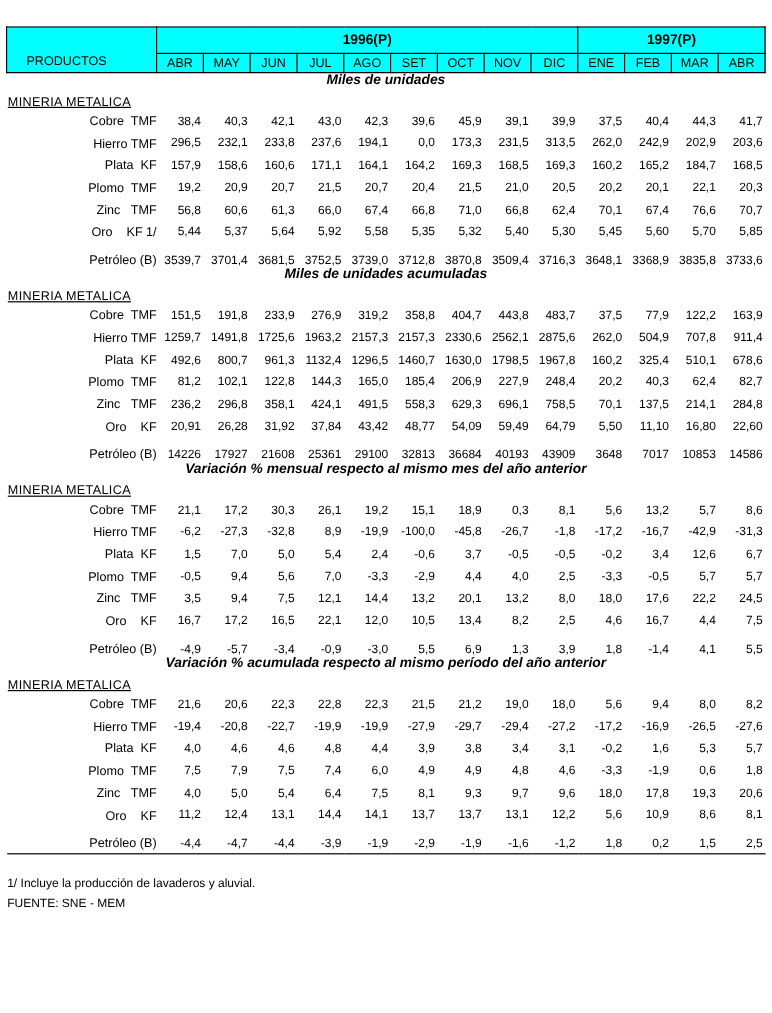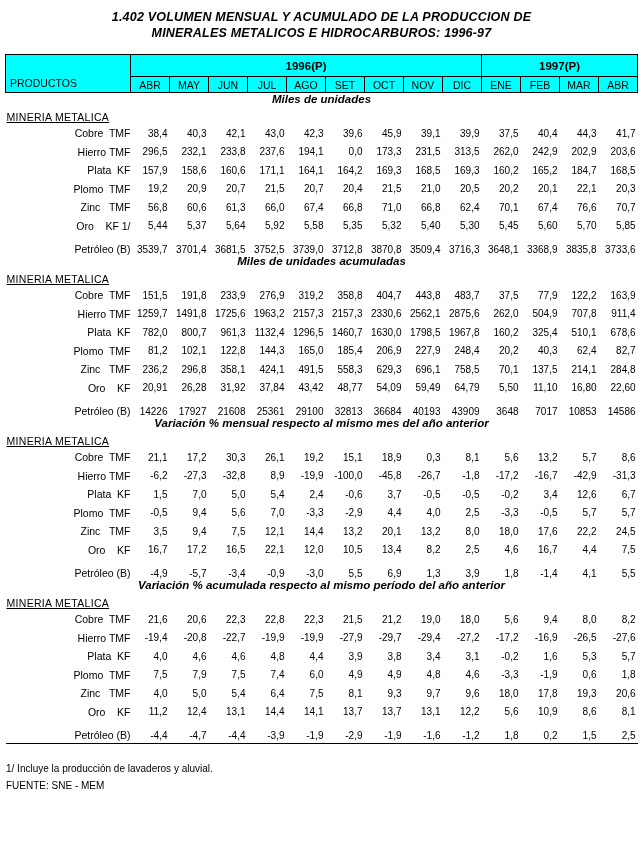--- a/index.html
+++ b/index.html
@@ -39,21 +39,21 @@
   }
   th.year-cell {
     font-weight: bold;
     font-size: 11.5px;
     height: 22px;
   }
   th.products-cell {
     text-align: left;
     vertical-align: bottom;
     font-size: 10.5px;
-    padding: 0 0 3px 4px;
+    padding: 0 0 3px 16px;
     margin-top: 36px;
   }
   #months-row th {
     font-size: 10.5px;
     height: 16px;
   }
 
   tbody td { font-size: 10px; }
   td.section-title {
     text-align: center;
@@ -86,24 +86,20 @@
   }
 
   .footnotes { margin-top: 16px; padding-left: 1px; }
   .footnote-line { font-size: 10px; line-height: 17px; }
 </style>
 </head>
 <body>
 
 <div class="page">
 
-  <div class="title-block">
-    <div class="title-line">1.402 VOLUMEN MENSUAL Y ACUMULADO DE LA PRODUCCION DE</div>
-    <div class="title-line">MINERALES METALICOS E HIDROCARBUROS: 1996-97</div>
-  </div>
 
   <table id="prod-table">
     <colgroup>
       <col class="prod-col">
       <col class="month-col">
         <col class="month-col">
         <col class="month-col">
         <col class="month-col">
       <col class="month-col">
         <col class="month-col">
@@ -291,21 +287,21 @@
           <td class="value-cell">2330,6</td>
           <td class="value-cell">2562,1</td>
           <td class="value-cell">2875,6</td>
           <td class="value-cell">262,0</td>
           <td class="value-cell">504,9</td>
           <td class="value-cell">707,8</td>
           <td class="value-cell">911,4</td>
         </tr>
         <tr class="data-row">
           <td class="row-label">Plata  KF</td>
-          <td class="value-cell">782,0</td>
+          <td class="value-cell">492,6</td>
           <td class="value-cell">800,7</td>
           <td class="value-cell">961,3</td>
           <td class="value-cell">1132,4</td>
           <td class="value-cell">1296,5</td>
           <td class="value-cell">1460,7</td>
           <td class="value-cell">1630,0</td>
           <td class="value-cell">1798,5</td>
           <td class="value-cell">1967,8</td>
           <td class="value-cell">160,2</td>
           <td class="value-cell">325,4</td>

